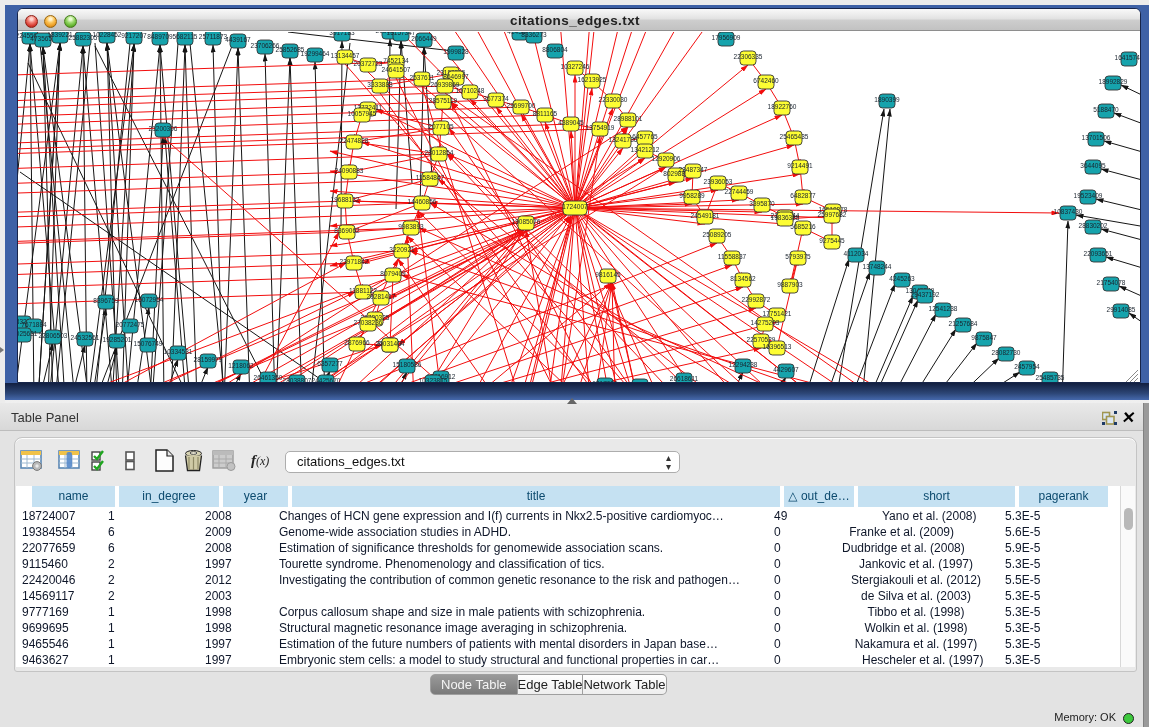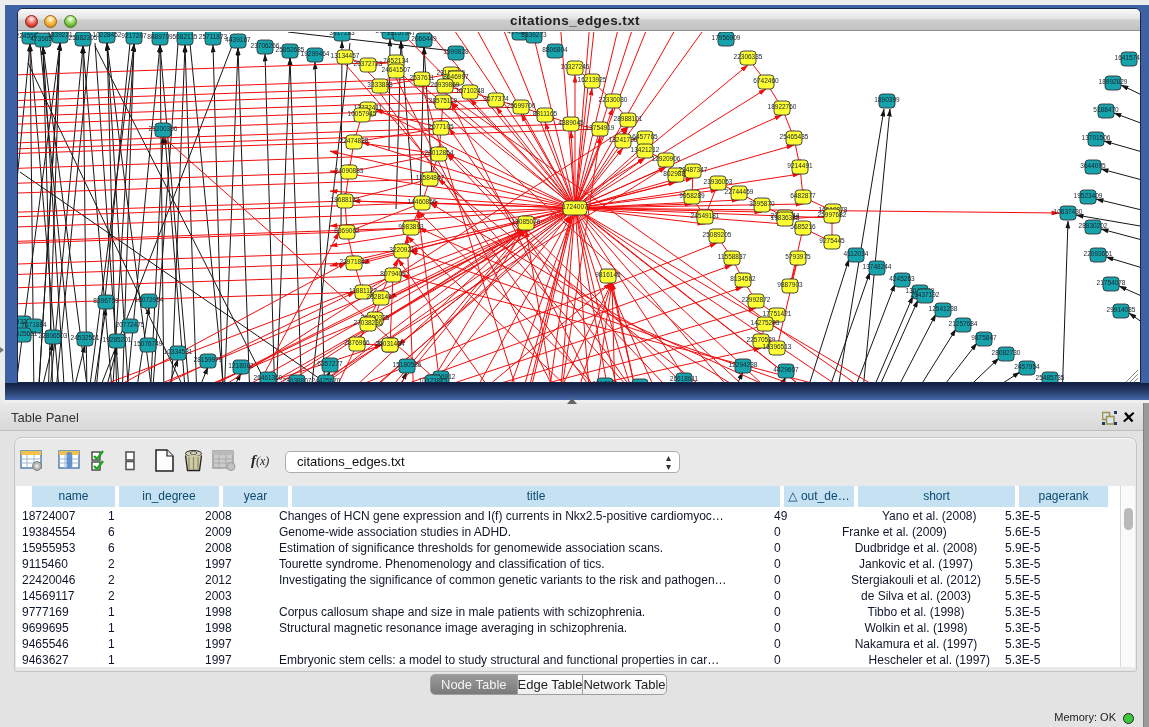--- a/index.html
+++ b/index.html
@@ -788,46 +788,46 @@
       <div class="c" style="left:774px;width:68px">49</div>
       <div class="c" style="left:882px;width:148px;text-align:left">Yano et al. (2008)</div>
       <div class="c" style="left:1005px;width:91px">5.3E‑5</div>
     </div>
     <div class="row" style="top:121px">
       <div class="c" style="left:22px;width:81px">19384554</div>
       <div class="c" style="left:108px;width:99px">6</div>
       <div class="c" style="left:205px;width:71px">2009</div>
       <div class="c" style="left:279px;width:489px">Genome‑wide association studies in ADHD.</div>
       <div class="c" style="left:774px;width:68px">0</div>
-      <div class="c" style="left:842px;width:148px;text-align:left">Franke et al. (2009)</div>
+      <div class="c" style="left:806px;width:148px;text-align:right">Franke et al. (2009)</div>
       <div class="c" style="left:1005px;width:91px">5.6E‑5</div>
     </div>
     <div class="row" style="top:137px">
-      <div class="c" style="left:22px;width:81px">15955953</div>
+      <div class="c" style="left:22px;width:81px">22077659</div>
       <div class="c" style="left:108px;width:99px">6</div>
       <div class="c" style="left:205px;width:71px">2008</div>
       <div class="c" style="left:279px;width:489px">Estimation of significance thresholds for genomewide association scans.</div>
       <div class="c" style="left:774px;width:68px">0</div>
-      <div class="c" style="left:842px;width:148px;text-align:center">Dudbridge et al. (2008)</div>
+      <div class="c" style="left:842px;width:148px;">Dudbridge et al. (2008)</div>
       <div class="c" style="left:1005px;width:91px">5.9E‑5</div>
     </div>
     <div class="row" style="top:153px">
       <div class="c" style="left:22px;width:81px">9115460</div>
       <div class="c" style="left:108px;width:99px">2</div>
       <div class="c" style="left:205px;width:71px">1997</div>
       <div class="c" style="left:279px;width:489px">Tourette syndrome. Phenomenology and classification of tics.</div>
       <div class="c" style="left:774px;width:68px">0</div>
       <div class="c" style="left:842px;width:148px;text-align:center">Jankovic et al. (1997)</div>
       <div class="c" style="left:1005px;width:91px">5.3E‑5</div>
     </div>
     <div class="row" style="top:169px">
       <div class="c" style="left:22px;width:81px">22420046</div>
       <div class="c" style="left:108px;width:99px">2</div>
       <div class="c" style="left:205px;width:71px">2012</div>
-      <div class="c" style="left:279px;width:489px">Investigating the significance of common genetic variants to the risk and pathogen…</div>
+      <div class="c" style="left:279px;width:489px">Investigating the contribution of common genetic resonance to the risk and pathogen…</div>
       <div class="c" style="left:774px;width:68px">0</div>
       <div class="c" style="left:842px;width:148px;text-align:center">Stergiakouli et al. (2012)</div>
       <div class="c" style="left:1005px;width:91px">5.5E‑5</div>
     </div>
     <div class="row" style="top:185px">
       <div class="c" style="left:22px;width:81px">14569117</div>
       <div class="c" style="left:108px;width:99px">2</div>
       <div class="c" style="left:205px;width:71px">2003</div>
       <div class="c" style="left:774px;width:68px">0</div>
       <div class="c" style="left:842px;width:148px;text-align:center">de Silva et al. (2003)</div>
@@ -848,31 +848,32 @@
       <div class="c" style="left:205px;width:71px">1998</div>
       <div class="c" style="left:279px;width:489px">Structural magnetic resonance image averaging in schizophrenia.</div>
       <div class="c" style="left:774px;width:68px">0</div>
       <div class="c" style="left:842px;width:148px;text-align:center">Wolkin et al. (1998)</div>
       <div class="c" style="left:1005px;width:91px">5.3E‑5</div>
     </div>
     <div class="row" style="top:233px">
       <div class="c" style="left:22px;width:81px">9465546</div>
       <div class="c" style="left:108px;width:99px">1</div>
       <div class="c" style="left:205px;width:71px">1997</div>
+      <div class="c" style="left:279px;width:489px">Estimation of the future numbers of patients with mental disorders in Japan base…</div>
       <div class="c" style="left:774px;width:68px">0</div>
       <div class="c" style="left:842px;width:148px;text-align:center">Nakamura et al. (1997)</div>
       <div class="c" style="left:1005px;width:91px">5.3E‑5</div>
     </div>
     <div class="row" style="top:249px">
       <div class="c" style="left:22px;width:81px">9463627</div>
       <div class="c" style="left:108px;width:99px">1</div>
       <div class="c" style="left:205px;width:71px">1997</div>
       <div class="c" style="left:279px;width:489px">Embryonic stem cells: a model to study structural and functional properties in car…</div>
       <div class="c" style="left:774px;width:68px">0</div>
-      <div class="c" style="left:842px;width:148px;text-align:right">Hescheler et al. (1997)</div>
+      <div class="c" style="left:862px;width:148px;text-align:left">Hescheler et al. (1997)</div>
       <div class="c" style="left:1005px;width:91px">5.3E‑5</div>
     </div>
   <div id="vsb">
       <div class="th"></div>
     </div>
   <div id="tabs">
     <div class="tab first sel" style="padding:0 10px">Node Table</div>
     <div class="tab">Edge Table</div>
     <div class="tab last">Network Table</div>
   </div>

